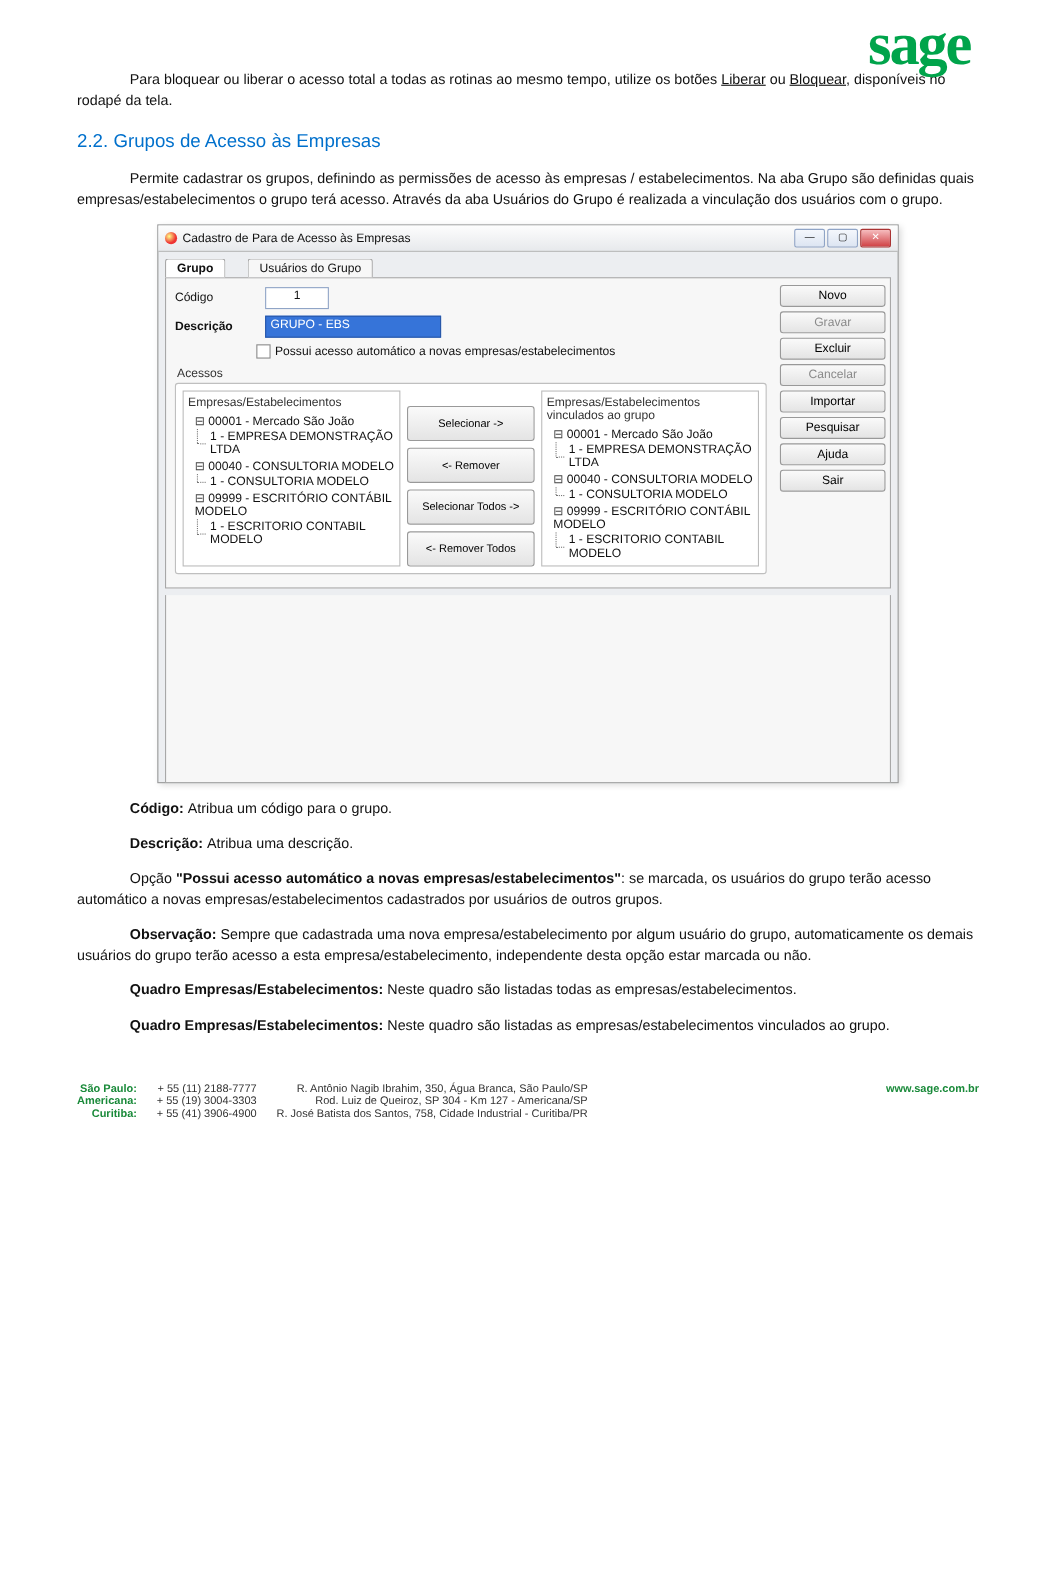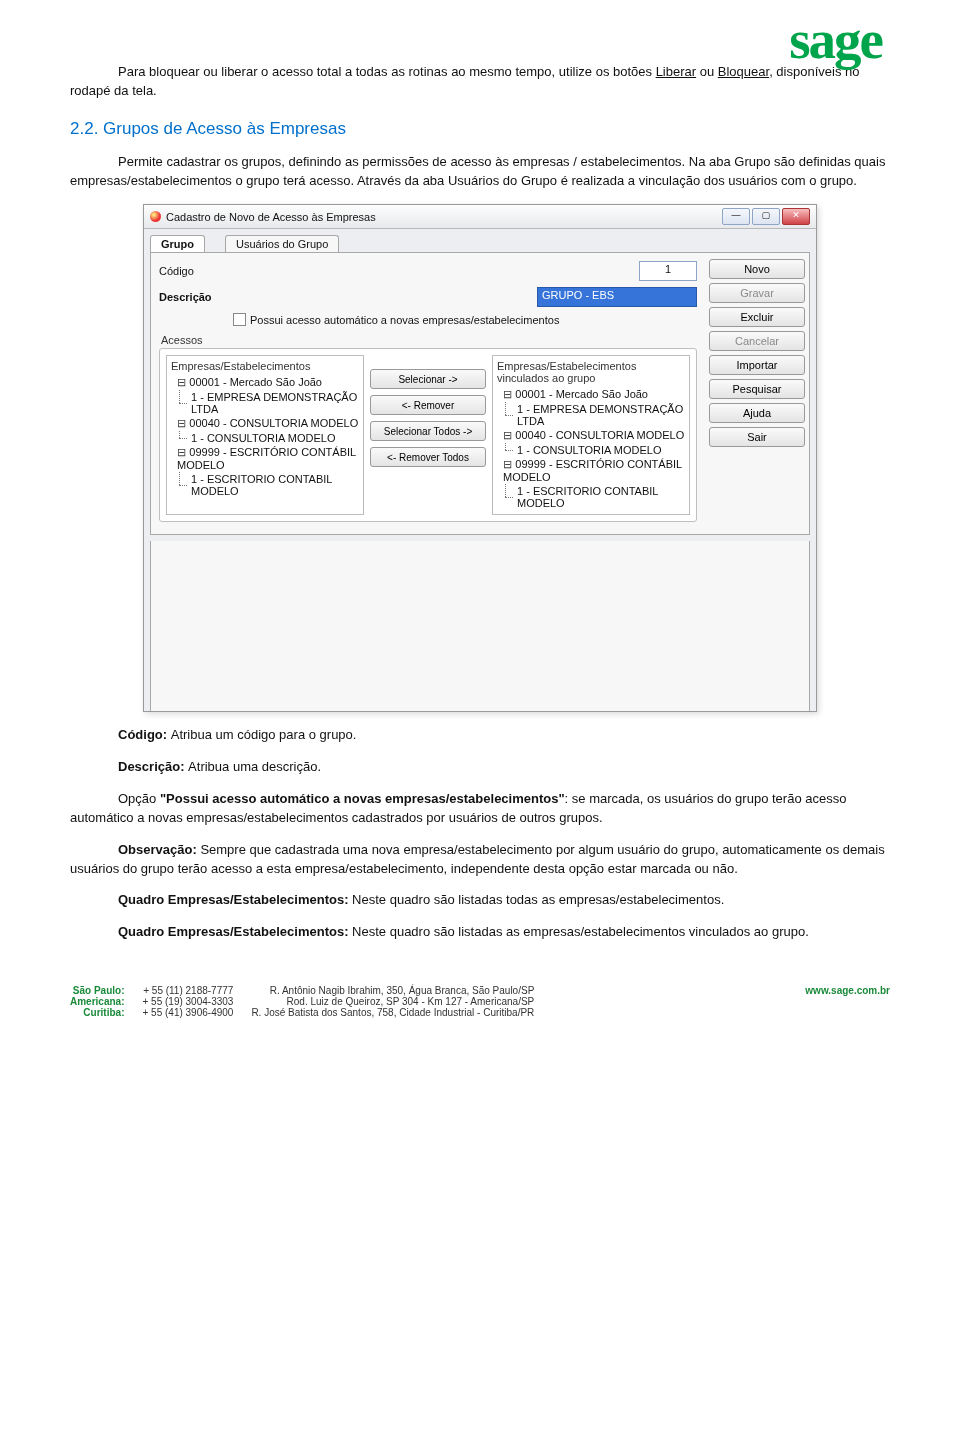--- a/index.html
+++ b/index.html
@@ -102,21 +102,21 @@
   .sidebar button {
     font-size: 11px;
     height: 20px;
     border: 1px solid #999;
     background: linear-gradient(#fafafa,#e4e4e4);
     border-radius: 3px;
     text-align: center;
     cursor: pointer;
   }
   .sidebar button.disabled { color: #8a8a8a; }
-  .row { display: flex; align-items: center; gap: 10px; margin-bottom: 6px; justify-content: space-between; }
+  .row { display: flex; align-items: center; gap: 10px; margin-bottom: 6px; }
   .lbl { width: 72px; text-align: left; font-size: 11px; }
   .field-code {
     width: 52px; height: 16px; background:#fff; border:1px solid #8fa4c6;
     text-align: center; font-size: 11px; padding: 1px 2px;
   }
   .field-desc {
     height: 16px; background:#3674d9; color:#fff; font-size:11px; padding:1px 4px;
     border:1px solid #2858a9; width: 150px; display:inline-block;
   }
   .checkbox-row { margin: 4px 0 8px 74px; font-size: 11px; display:flex; align-items:center; gap:4px; }
@@ -156,21 +156,21 @@
   }
   .center-buttons {
     width: 116px;
     display: flex;
     flex-direction: column;
     gap: 6px;
     padding-top: 14px;
   }
   .center-buttons button {
     font-size: 10px;
-    height: 20px;
+    height: 32px;
     border: 1px solid #999;
     background: linear-gradient(#fafafa,#e4e4e4);
     border-radius: 3px;
     cursor: pointer;
   }
   .status {
     margin: 0 6px 6px 6px;
     text-align: right;
     font-size: 12px;
     padding: 4px 6px;
@@ -199,21 +199,21 @@
     <span>Para bloquear ou liberar o acesso total a todas as rotinas ao mesmo tempo, utilize os botões </span><span class="u">Liberar</span><span> ou </span><span class="u">Bloquear</span><span>, disponíveis no rodapé da tela.</span>
   </p>
 
   <h2>2.2.    Grupos de Acesso às Empresas</h2>
 
   <p class="indent">Permite cadastrar os grupos, definindo as permissões de acesso às empresas / estabelecimentos. Na aba Grupo são definidas quais empresas/estabelecimentos o grupo terá acesso. Através da aba Usuários do Grupo é realizada a vinculação dos usuários com o grupo.</p>
 
   <div class="shot-wrap">
     <div class="win-title">
       <span class="dot"></span>
-      <span>Cadastro de Novo de Acesso às Empresas</span>
+      <span>Cadastro de Para de Acesso às Empresas</span>
       <div class="win-controls">
         <span class="btn">—</span>
         <span class="btn">▢</span>
         <span class="btn close">✕</span>
       </div>
     </div>
     <div class="tabs">
       <div class="tab active">Grupo</div>
       <div class="tab">Usuários do Grupo</div>
     </div>

